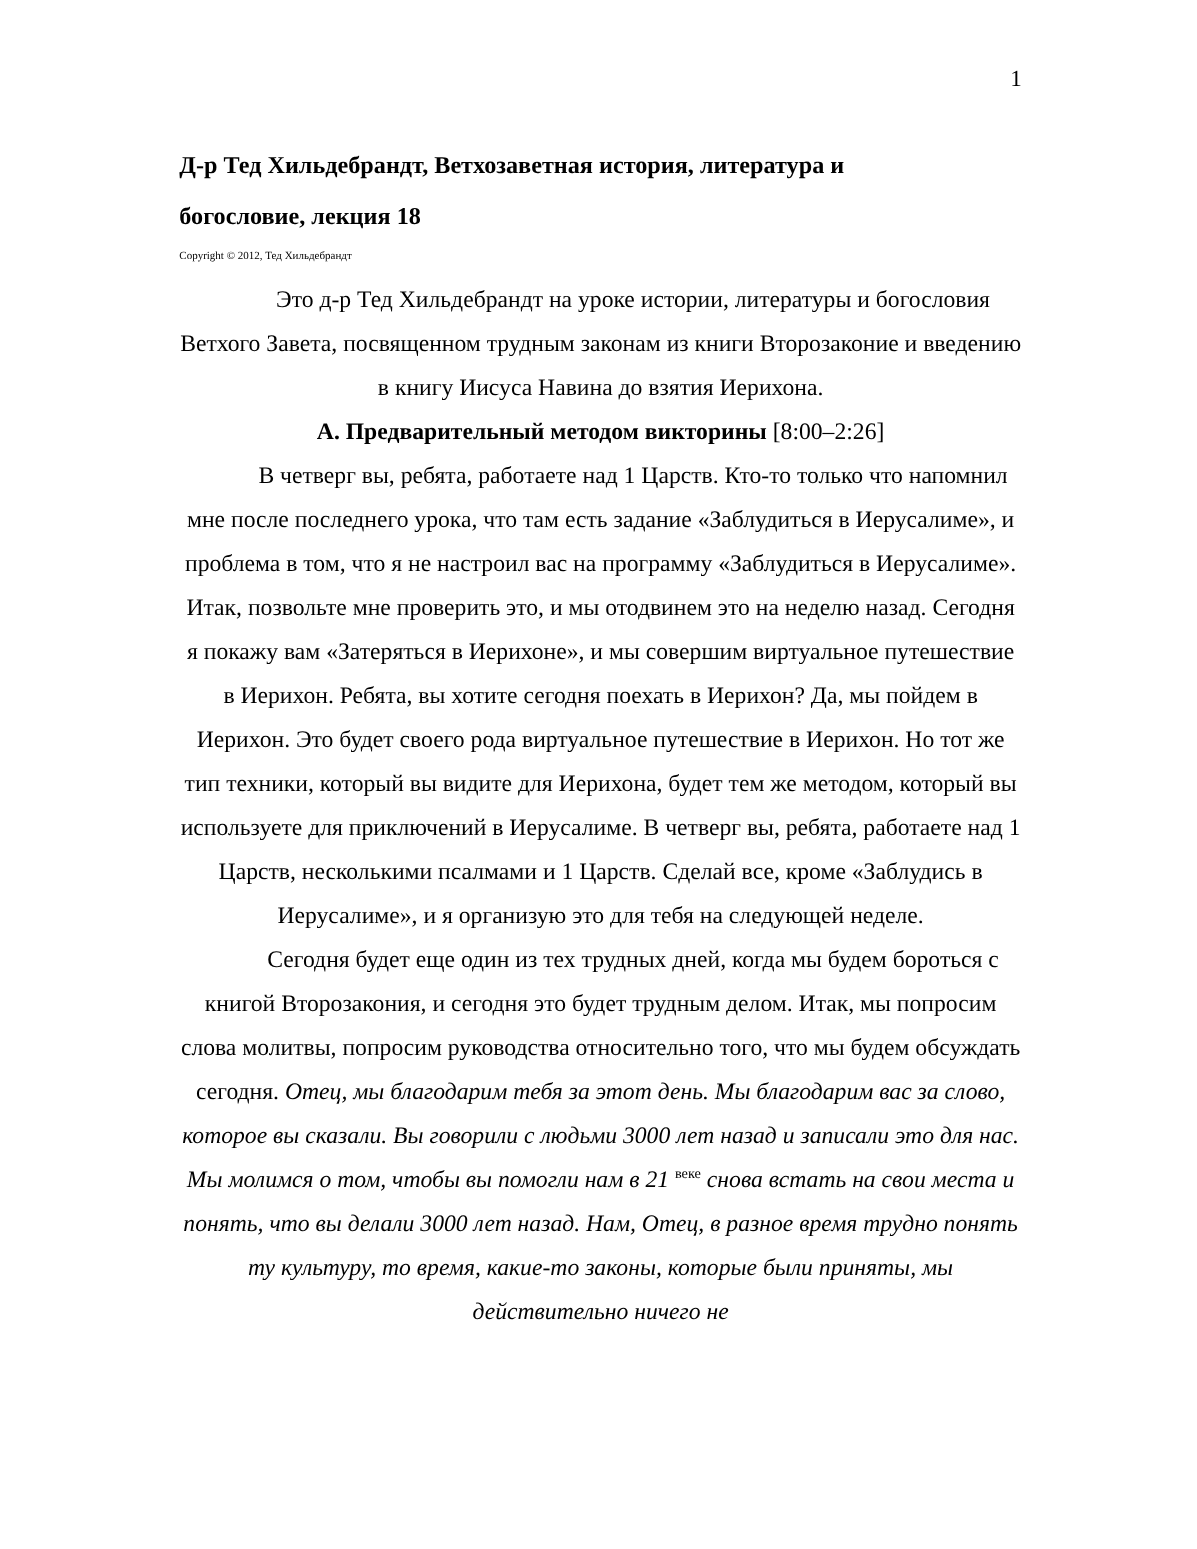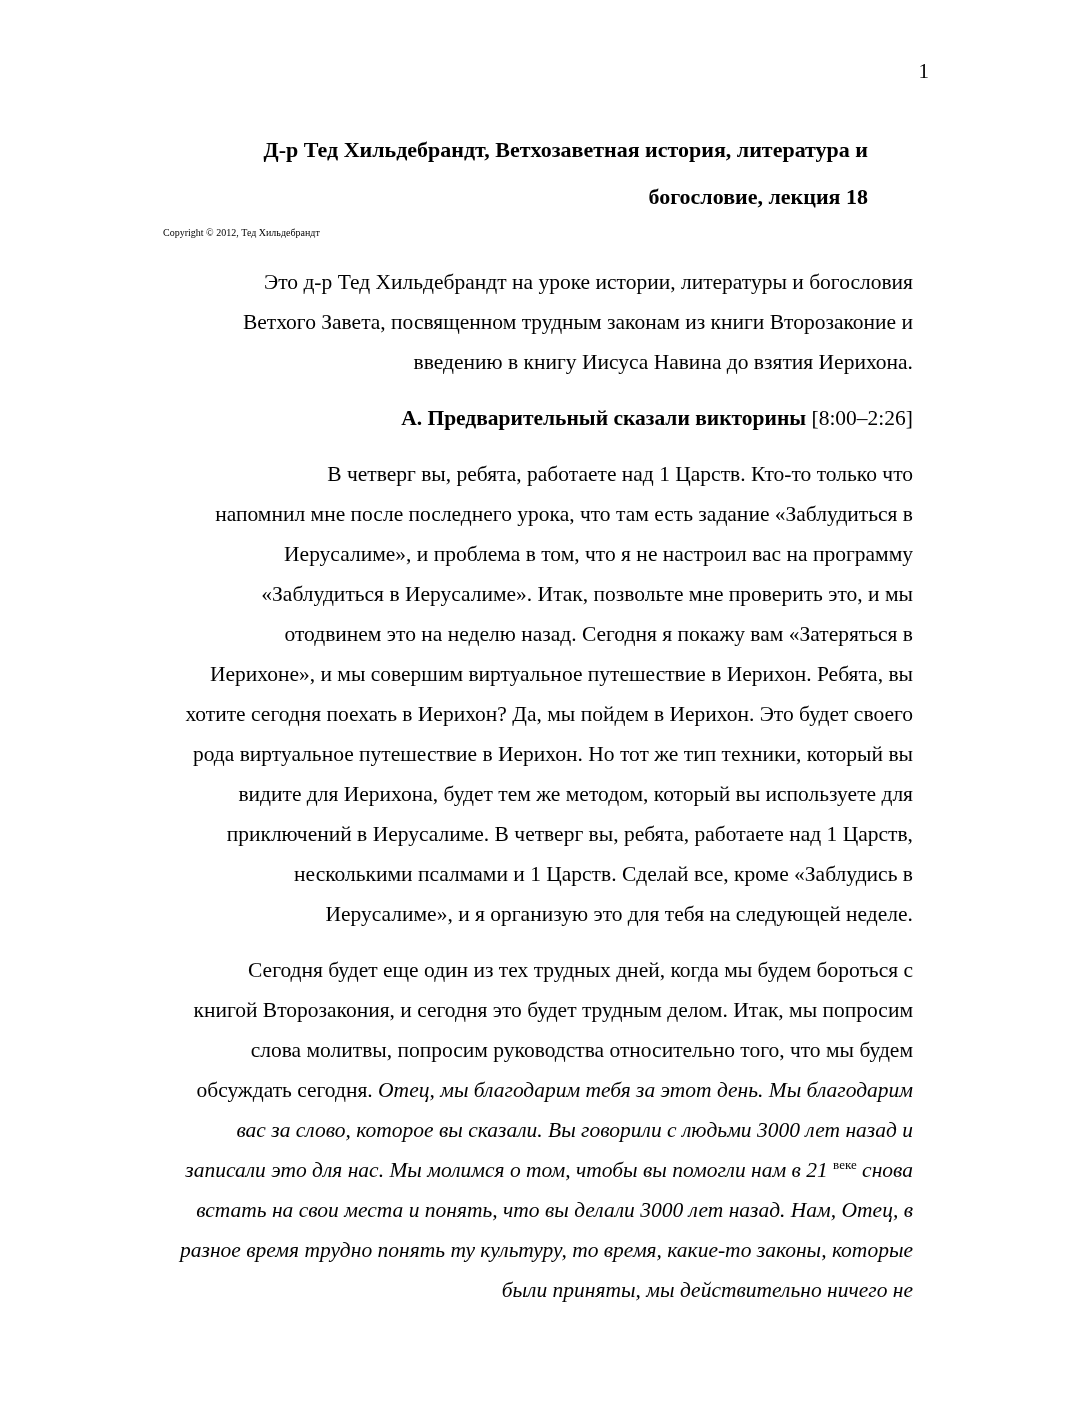--- a/index.html
+++ b/index.html
@@ -30,32 +30,31 @@
     top: 126px;
     left: 163px;
     width: 766px;
   }
   .doc-title {
     font-size: 22px;
     font-weight: bold;
     line-height: 47px;
     max-width: 705px;
     margin: 0;
-    text-align: right;
   }
   .copyright {
     font-size: 10px;
     line-height: 26px;
     margin: 0 0 6px 0;
   }
   .para {
     font-size: 21.5px;
     line-height: 40px;
-    margin: 16px;
-    text-align: right;
+    margin: 0;
+    text-align: center;
   }
   .indent {
     text-indent: 59px;
   }
   .section-heading .bold {
     font-weight: bold;
   }
   .italic {
     font-style: italic;
   }
@@ -72,20 +71,20 @@
   <div class="page-number">1</div>
 
   <div class="content">
 
     <h1 class="doc-title">Д-р Тед Хильдебрандт, Ветхозаветная история, литература и богословие, лекция 18</h1>
 
     <div class="copyright">Copyright © 2012, Тед Хильдебрандт</div>
 
     <p class="para indent">Это д-р Тед Хильдебрандт на уроке истории, литературы и богословия Ветхого Завета, посвященном трудным законам из книги Второзаконие и введению в книгу Иисуса Навина до взятия Иерихона.</p>
 
-    <p class="para section-heading"><span class="bold">А. Предварительный сказали викторины</span> <span>[8:00–2:26]</span></p>
+    <p class="para section-heading"><span class="bold">А. Предварительный методом викторины</span> <span>[8:00–2:26]</span></p>
 
     <p class="para indent">В четверг вы, ребята, работаете над 1 Царств. Кто-то только что напомнил мне после последнего урока, что там есть задание «Заблудиться в Иерусалиме», и проблема в том, что я не настроил вас на программу «Заблудиться в Иерусалиме». Итак, позвольте мне проверить это, и мы отодвинем это на неделю назад. Сегодня я покажу вам «Затеряться в Иерихоне», и мы совершим виртуальное путешествие в Иерихон. Ребята, вы хотите сегодня поехать в Иерихон? Да, мы пойдем в Иерихон. Это будет своего рода виртуальное путешествие в Иерихон. Но тот же тип техники, который вы видите для Иерихона, будет тем же методом, который вы используете для приключений в Иерусалиме. В четверг вы, ребята, работаете над 1 Царств, несколькими псалмами и 1 Царств. Сделай все, кроме «Заблудись в Иерусалиме», и я организую это для тебя на следующей неделе.</p>
 
     <p class="para indent"><span>Сегодня будет еще один из тех трудных дней, когда мы будем бороться с книгой Второзакония, и сегодня это будет трудным делом. Итак, мы попросим слова молитвы, попросим руководства относительно того, что мы будем обсуждать сегодня.</span> <span class="italic">Отец, мы благодарим тебя за этот день. Мы благодарим вас за слово, которое вы сказали. Вы говорили с людьми 3000 лет назад и записали это для нас. Мы молимся о том, чтобы вы помогли нам в 21</span> <sup class="small">веке</sup> <span class="italic">снова встать на свои места и понять, что вы делали 3000 лет назад. Нам, Отец, в разное время трудно понять ту культуру, то время, какие-то законы, которые были приняты, мы действительно ничего не</span></p>
 
   </div>
 </div>
 
 </body></html>

